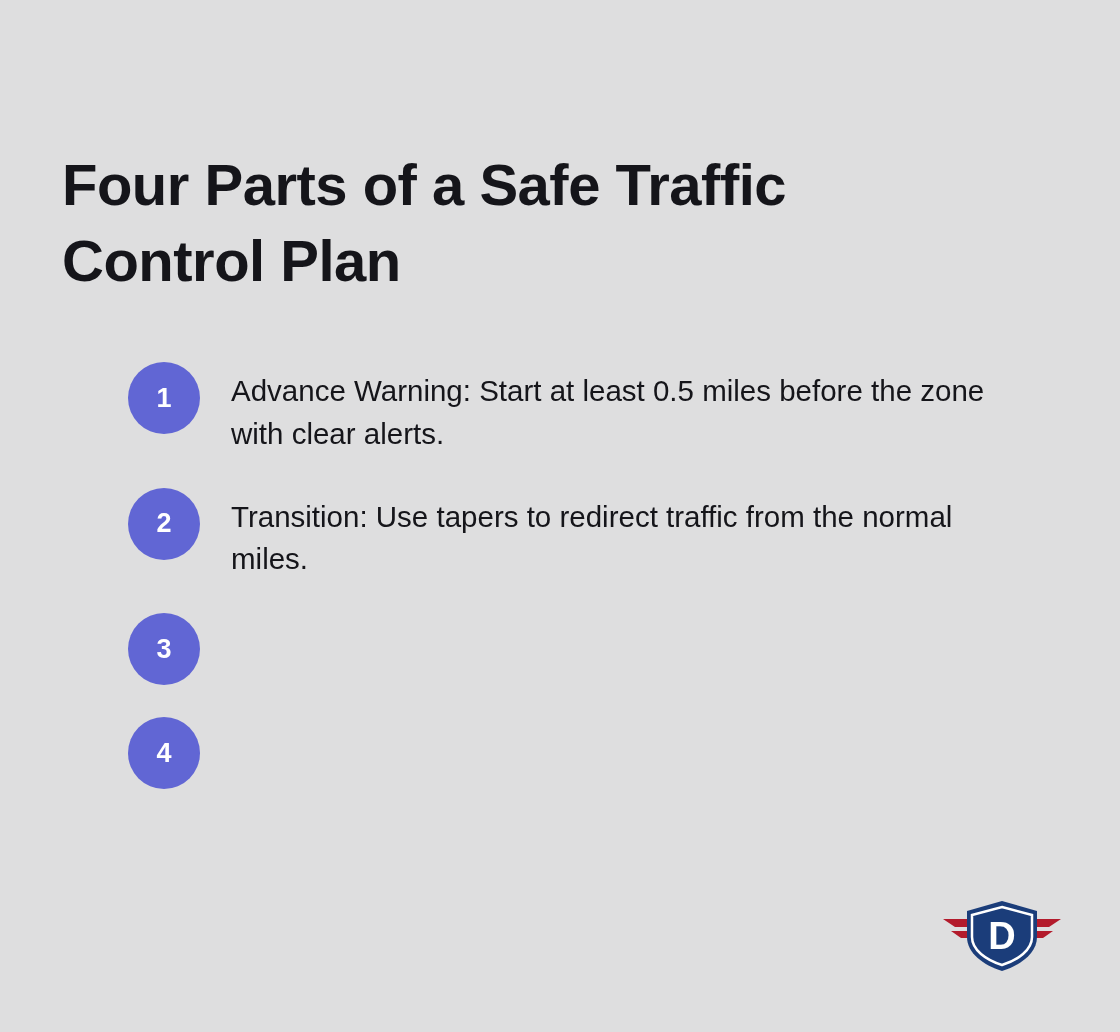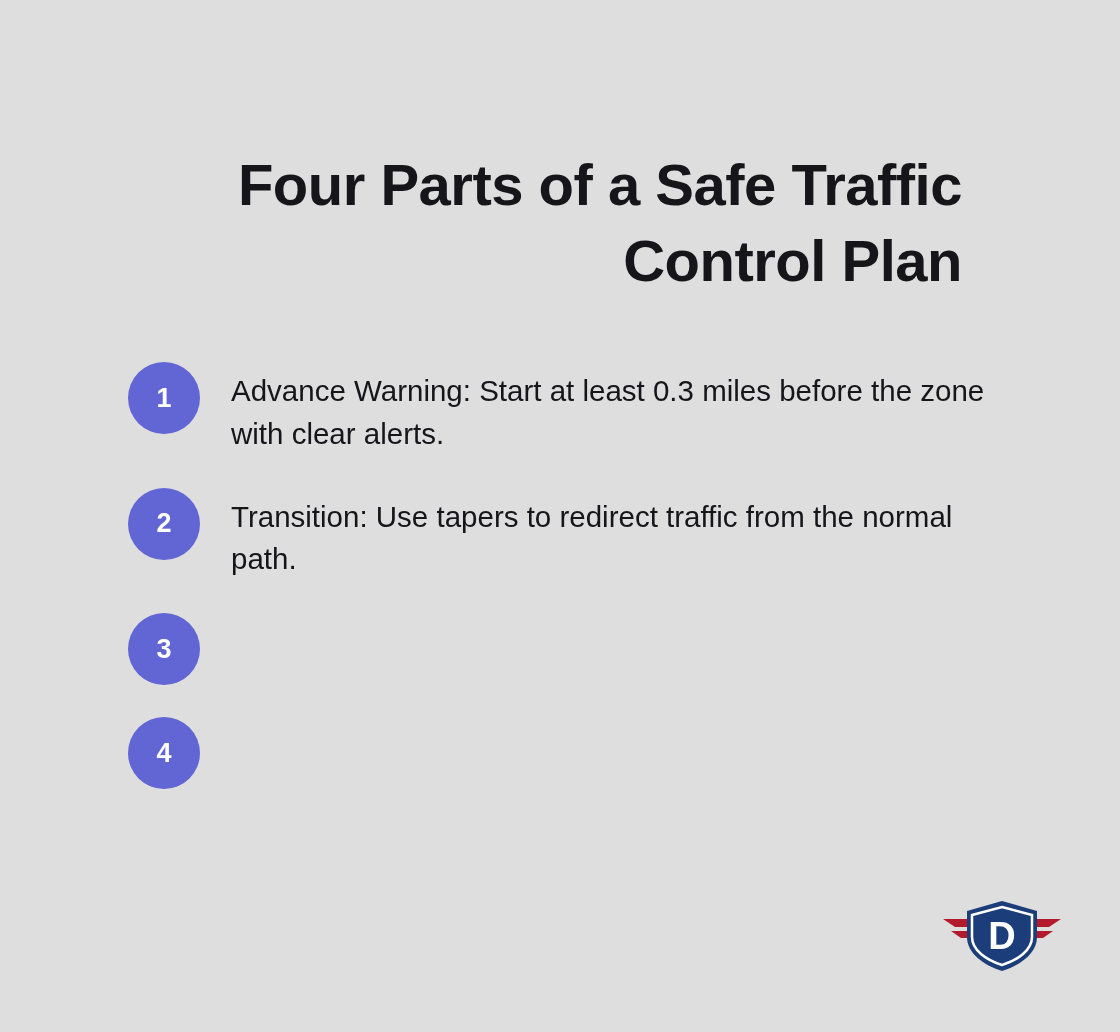--- a/index.html
+++ b/index.html
@@ -23,21 +23,20 @@
   .title {
     position: absolute;
     left: 62px;
     top: 108px;
     width: 900px;
     font-size: 58px;
     line-height: 1.32;
     font-weight: bold;
     color: #15151a;
     letter-spacing: -0.5px;
-    text-align: right;
   }
   .list {
     position: absolute;
     left: 128px;
     top: 362px;
     width: 900px;
   }
   .list-item {
     display: flex;
     align-items: flex-start;
@@ -80,26 +79,26 @@
 <body>
 
 <div class="infographic">
 
   <h1 class="title">Four Parts of a Safe Traffic Control Plan</h1>
 
   <div class="list">
 
     <div class="list-item">
       <div class="badge">1</div>
-      <div class="item-text">Advance Warning: Start at least 0.3 miles before the zone with clear alerts.</div>
+      <div class="item-text">Advance Warning: Start at least 0.5 miles before the zone with clear alerts.</div>
     </div>
 
     <div class="list-item">
       <div class="badge">2</div>
-      <div class="item-text">Transition: Use tapers to redirect traffic from the normal path.</div>
+      <div class="item-text">Transition: Use tapers to redirect traffic from the normal miles.</div>
     </div>
 
     <div class="list-item">
       <div class="badge">3</div>
     </div>
 
     <div class="list-item">
       <div class="badge">4</div>
     </div>
 

